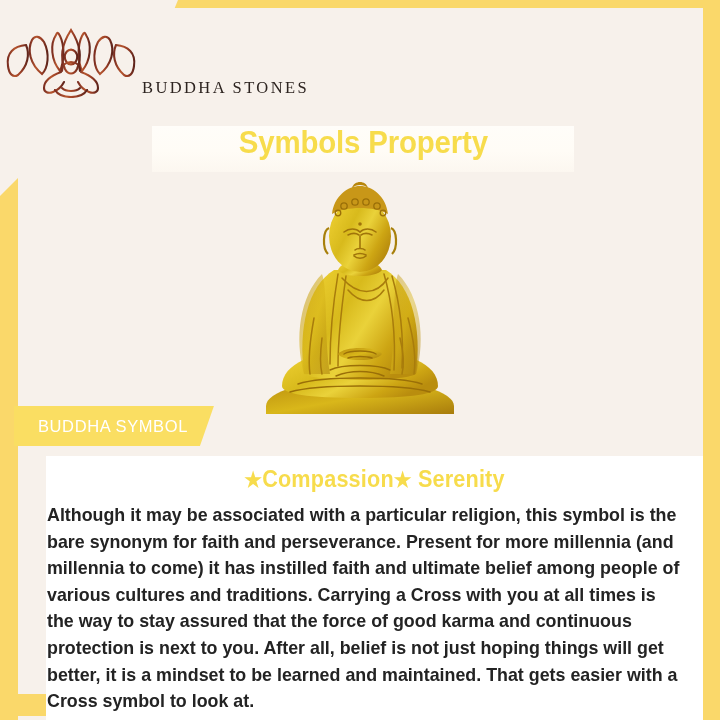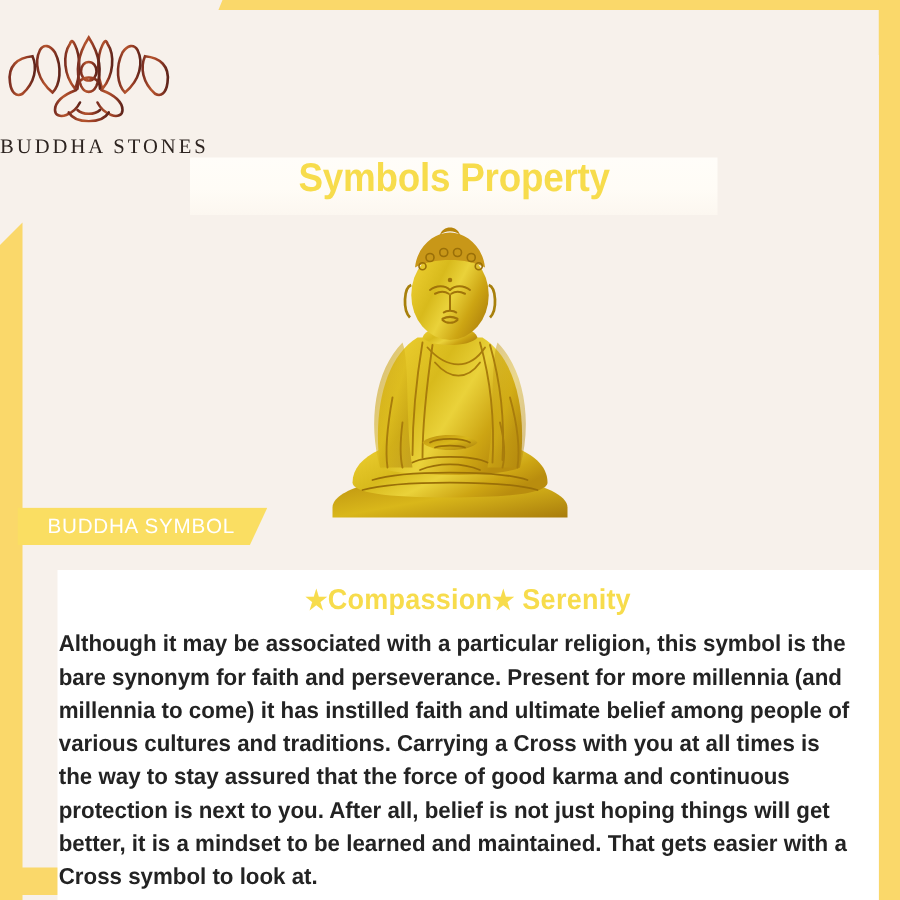--- a/index.html
+++ b/index.html
@@ -27,22 +27,22 @@
     position:absolute;
     left:46px; top:8px;
     width:657px; height:448px;
     background:#F7F1EB;
   }
 
   
   .logo-wrap {
     position:absolute;
     left:0; right:0; top:26px;
-    display:flex; flex-direction:column;
-    align-items:flex-start;
+    display:flex; flex-direction:row;
+    align-items:flex-end;
   }
   .logo-mark { width:142px; height:72px; display:block; }
   .logo-word {
     margin-top:9px;
     font-family:"Liberation Serif", serif;
     font-size:16.5px;
     letter-spacing:2.4px;
     color:#2d2420;
     font-weight:400;
   }
@@ -72,21 +72,21 @@
     left:50%; top:178px;
     transform:translateX(-50%);
     width:236px; height:240px;
   }
   .buddha-svg { width:100%; height:100%; display:block; }
 
   
   .symbol-tag {
     position:absolute;
     left:14px; top:406px;
-    height:30px;
+    height:40px;
     padding:0 26px 0 24px;
     background:#FADE62;
     display:flex; align-items:center;
     clip-path:polygon(0 0, 100% 0, calc(100% - 14px) 100%, 0 100%);
   }
   .symbol-tag .tag-label {
     color:#ffffff;
     font-size:16.5px;
     letter-spacing:.6px;
     font-weight:400;

